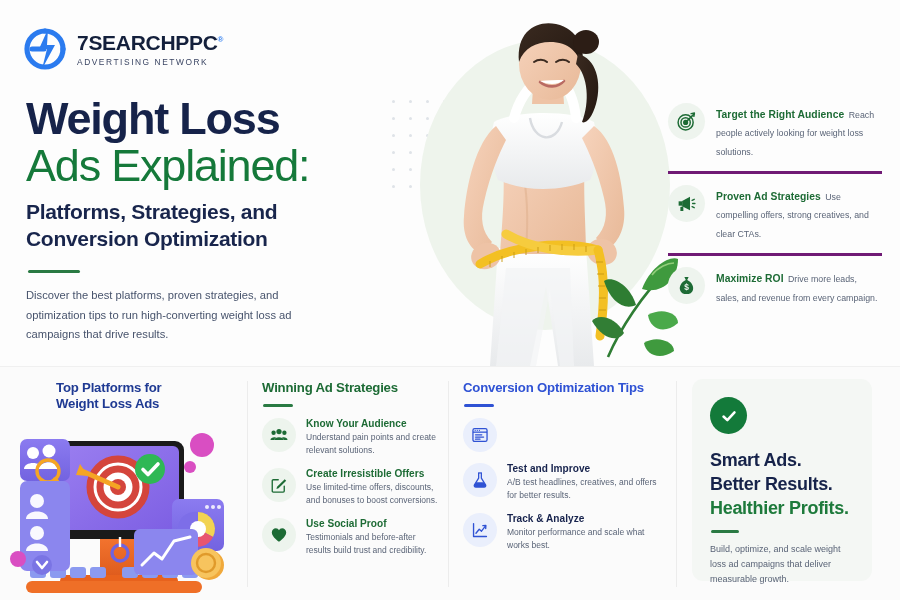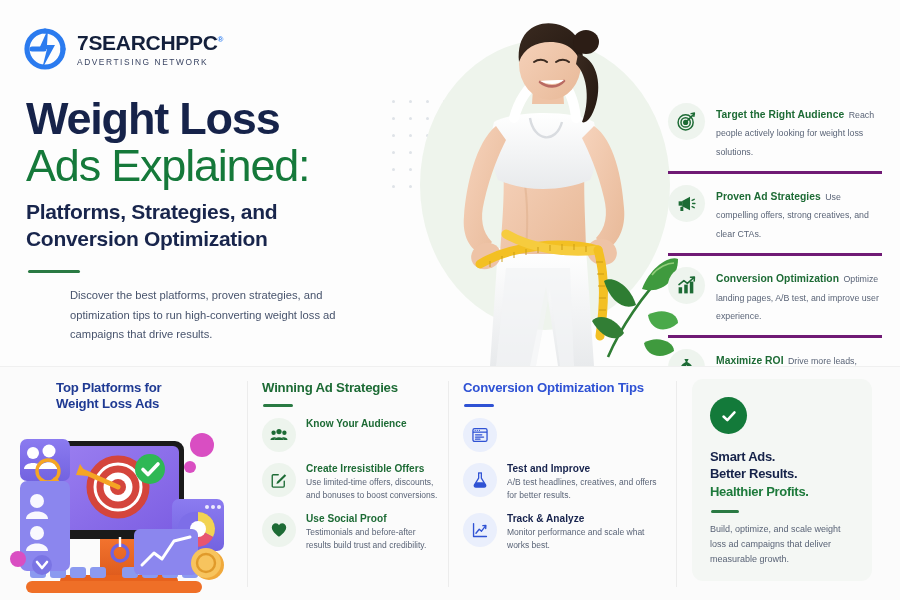--- a/index.html
+++ b/index.html
@@ -21,21 +21,21 @@
   .logo-text { display: flex; flex-direction: column; justify-content: center; }
   .logo-name { font-size: 21px; font-weight: bold; letter-spacing: -0.3px; color: #14203c; line-height: 1; position: relative; }
   .logo-reg { font-size: 8px; vertical-align: super; color: #2b7bef; font-weight: bold; }
   .logo-sub { font-size: 8.4px; letter-spacing: 1.55px; color: #3a4563; margin-top: 4px; font-weight: normal; }
 
   .headline { position: absolute; left: 26px; top: 96px; width: 370px; }
   .h-l1 { font-size: 45px; line-height: 1.02; font-weight: bold; color: #16234a; letter-spacing: -1.2px; }
   .h-l2 { font-size: 45px; line-height: 1.08; font-weight: normal; color: #15793a; letter-spacing: -1.2px; }
   .sub-l { font-size: 21px; line-height: 1.28; font-weight: bold; color: #18254c; margin-top: 9px; letter-spacing: -0.3px; }
   .rule { width: 52px; height: 3px; background: #2a7a43; margin: 17px 0 13px 2px; border-radius: 2px; }
-  .lede { font-size: 11.2px; line-height: 1.72; color: #47536c; width: 268px; margin-left: 44px; }
+  .lede { font-size: 11.2px; line-height: 1.72; color: #47536c; width: 268px; }
 
   
   .dots { position: absolute; left: 392px; top: 100px; width: 72px; height: 86px; }
   .dots i { position: absolute; width: 3px; height: 3px; border-radius: 50%; background: #dfe3e8; }
 
   
   .hero-blob { position: absolute; left: 420px; top: 40px; width: 250px; height: 290px;
                background: #eef4ec; border-radius: 50%; }
   .hero { position: absolute; left: 410px; top: 18px; width: 270px; height: 348px; }
   .leaf-deco { position: absolute; left: 590px; top: 245px; width: 90px; height: 115px; }
@@ -77,21 +77,21 @@
 
   
   .plat-head { position: absolute; left: 56px; top: 13px; width: 160px; }
   .illus { position: absolute; left: 4px; top: 52px; width: 236px; height: 182px; }
 
   
   .cta { position: absolute; left: 692px; top: 12px; width: 180px; height: 202px;
          background: #f4f7f4; border-radius: 11px; padding: 18px 18px 0 18px; }
   .cta-check { width: 37px; height: 37px; border-radius: 50%; background: #137a3a;
                display: flex; align-items: center; justify-content: center; margin-bottom: 14px; }
-  .cta-l { font-size: 13px; font-weight: bold; line-height: 1.34; letter-spacing: -0.3px; }
+  .cta-l { font-size: 18px; font-weight: bold; line-height: 1.34; letter-spacing: -0.3px; }
   .cta-l.navy { color: #16234a; }
   .cta-l.green { color: #1d7a3b; }
   .cta-rule { width: 28px; height: 2.5px; background: #2a7a43; margin: 10px 0 9px 1px; border-radius: 2px; }
   .cta-d { font-size: 9px; line-height: 1.7; color: #5a6477; }
 </style>
 </head>
 <body>
 
 <div class="page">
 
@@ -266,35 +266,20 @@
                 <path d="M18.4 15.6 L20.8 16.8"></path>
             </g>
           </svg>
         </span>
         <span class="feat-txt">
           <span class="feat-title">Proven Ad Strategies</span>
           <span class="feat-desc">Use compelling offers, strong creatives, and clear CTAs.</span>
         </span>
       </div>
 
-      <div class="feat">
-        <span class="feat-ico">
-          <svg viewBox="0 0 24 24" width="21" height="21">
-            <rect x="3" y="14" width="4" height="7" fill="#1d6b35"></rect>
-            <rect x="9.4" y="11" width="4" height="10" fill="#1d6b35"></rect>
-            <rect x="15.8" y="7.5" width="4" height="13.5" fill="#1d6b35"></rect>
-            <path d="M3.4 11 L9 6.4 L13 9.6 L20.4 3" stroke="#1d6b35" stroke-width="1.8" fill="none" stroke-linecap="round" stroke-linejoin="round"></path>
-            <path d="M16.6 2.6 L21 2.4 L20.8 6.8" stroke="#1d6b35" stroke-width="1.8" fill="none" stroke-linecap="round" stroke-linejoin="round"></path>
-          </svg>
-        </span>
-        <span class="feat-txt">
-          <span class="feat-title">Conversion Optimization</span>
-          <span class="feat-desc">Optimize landing pages, A/B test, and improve user experience.</span>
-        </span>
-      </div>
 
       <div class="feat">
         <span class="feat-ico">
           <svg viewBox="0 0 24 24" width="21" height="21">
             <path d="M9.6 2.4 L14.4 2.4 L12.8 5.6 L11.2 5.6 Z" fill="#1d6b35"></path>
             <path d="M11.2 5.6 C5.6 8.4 3.6 13.2 4.6 17 C5.4 20.2 8.4 21.8 12 21.8 C15.6 21.8 18.6 20.2 19.4 17 C20.4 13.2 18.4 8.4 12.8 5.6 Z" fill="#1d6b35"></path>
             <text x="12" y="17.6" font-size="9.6" font-family="Liberation Sans, sans-serif" font-weight="bold" fill="#eef4ee" text-anchor="middle">$</text>
           </svg>
         </span>
         <span class="feat-txt">
@@ -421,20 +406,21 @@
             <circle cx="12" cy="7.4" r="3.5"></circle>
               <circle cx="4.8" cy="9" r="2.9"></circle>
               <circle cx="19.2" cy="9" r="2.9"></circle>
             <path d="M5.6 18.6 C5.6 14 18.4 14 18.4 18.6 Z"></path>
             <path d="M0.6 18.6 C0.6 15 6.4 14.3 8 15.6 C6.4 16.4 5.8 17.4 5.6 18.6 Z"></path>
             <path d="M23.4 18.6 C23.4 15 17.6 14.3 16 15.6 C17.6 16.4 18.2 17.4 18.4 18.6 Z"></path>
           </svg>
         </span>
         <span>
           <span class="item-t g" style="display:block">Know Your Audience</span>
+          <span class="item-d" style="display:block">Understand pain points and create relevant solutions.</span>
         </span>
       </div>
 
       <div class="item">
         <span class="item-ico g">
           <svg viewBox="0 0 24 24" width="18" height="18" fill="none" stroke="#1d6b35" stroke-width="1.8">
             <path d="M19 13.4 L19 20 C19 20.8 18.4 21.4 17.6 21.4 L4.4 21.4 C3.6 21.4 3 20.8 3 20 L3 6.4 C3 5.6 3.6 5 4.4 5 L11 5" stroke-linecap="round"></path>
             <path d="M9.4 14.4 L19.6 4.2 L21.6 6.2 L11.4 16.4 L8.6 17.2 Z" fill="#1d6b35" stroke="none"></path>
           </svg>
         </span>

